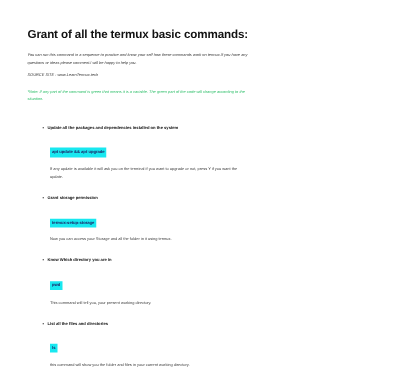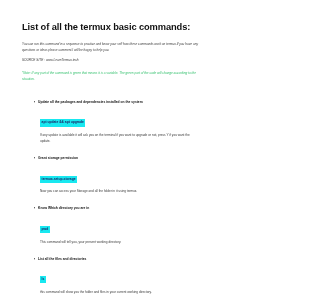--- a/index.html
+++ b/index.html
@@ -99,21 +99,21 @@
     max-width: 160px;
   }
   .spacer-lg { height: 10px; }
   .spacer-md { height: 8px; }
 </style>
 </head>
 <body>
 
 <div class="page">
 
-  <h1 class="doc-title">List of all the termux basic commands:</h1>
+  <h1 class="doc-title">Grant of all the termux basic commands:</h1>
 
   <p class="intro-para">You can run this command in a sequence to practice and know your self how these commands work on termux.If you have any questions or ideas please comment.I will be happy to help you.</p>
 
   <p class="source-line">SOURCE SITE : www.LearnTermux.tech</p>
 
   <p class="note-para">*Note: If any part of the command is green that means it is a variable. The green part of the code will change according to the situation.</p>
 
   <div class="spacer-md"></div>
 
   <div class="section">

